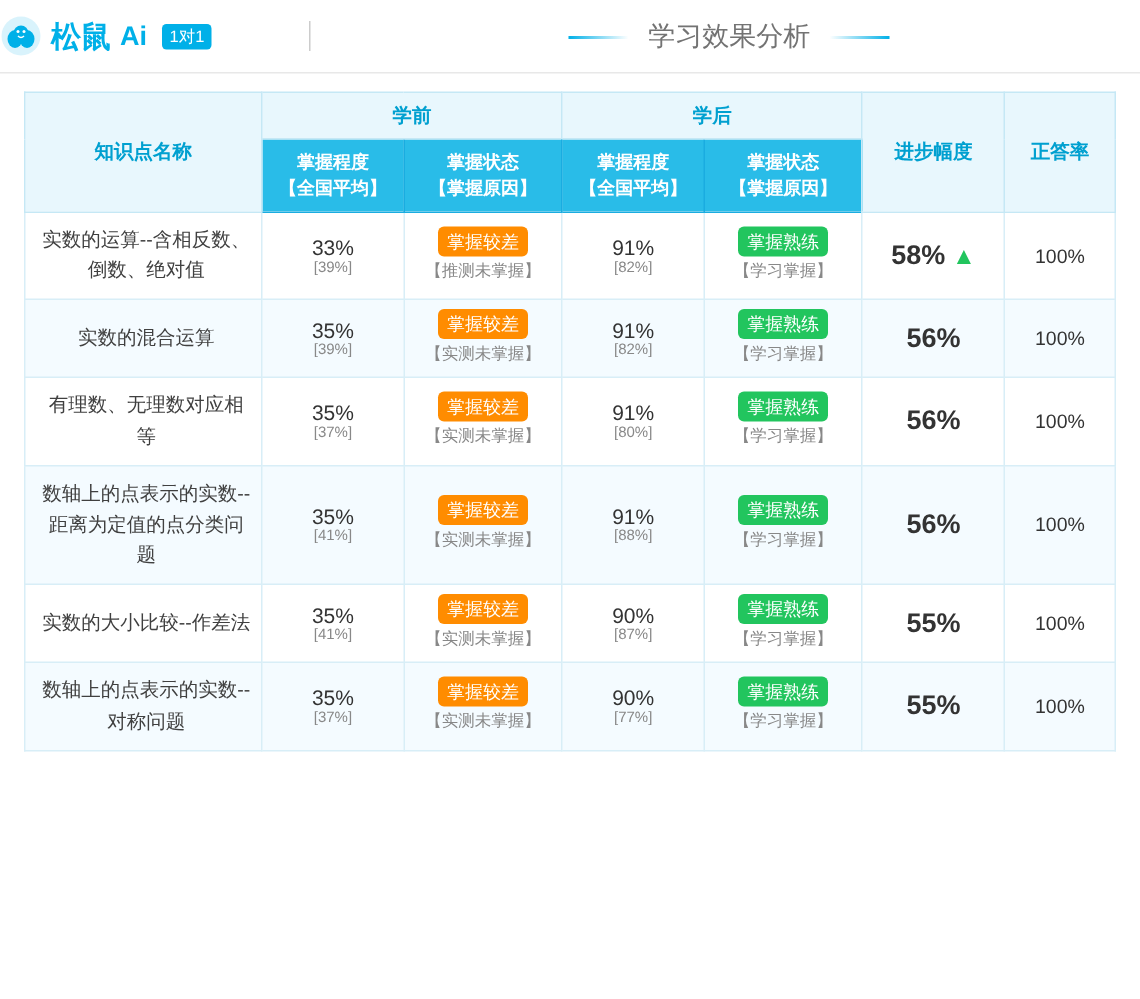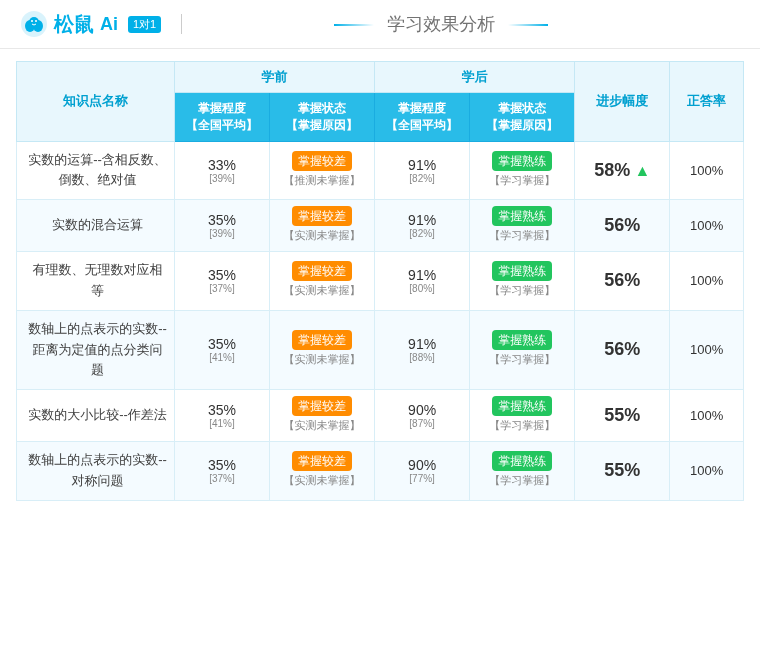--- a/index.html
+++ b/index.html
@@ -9,22 +9,23 @@
       width: 760px;
       min-height: 666px;
       font-size: 13px;
       color: #333;
     }
 
     
     .header {
       display: flex;
       align-items: center;
-      padding: 10px 20px;
+      padding: 10px 0;
       border-bottom: 1px solid #e8e8e8;
+      gap: 45px;
     }
     .logo-area {
       display: flex;
       align-items: center;
       gap: 6px;
     }
     .logo-icon {
       width: 28px;
       height: 28px;
     }

